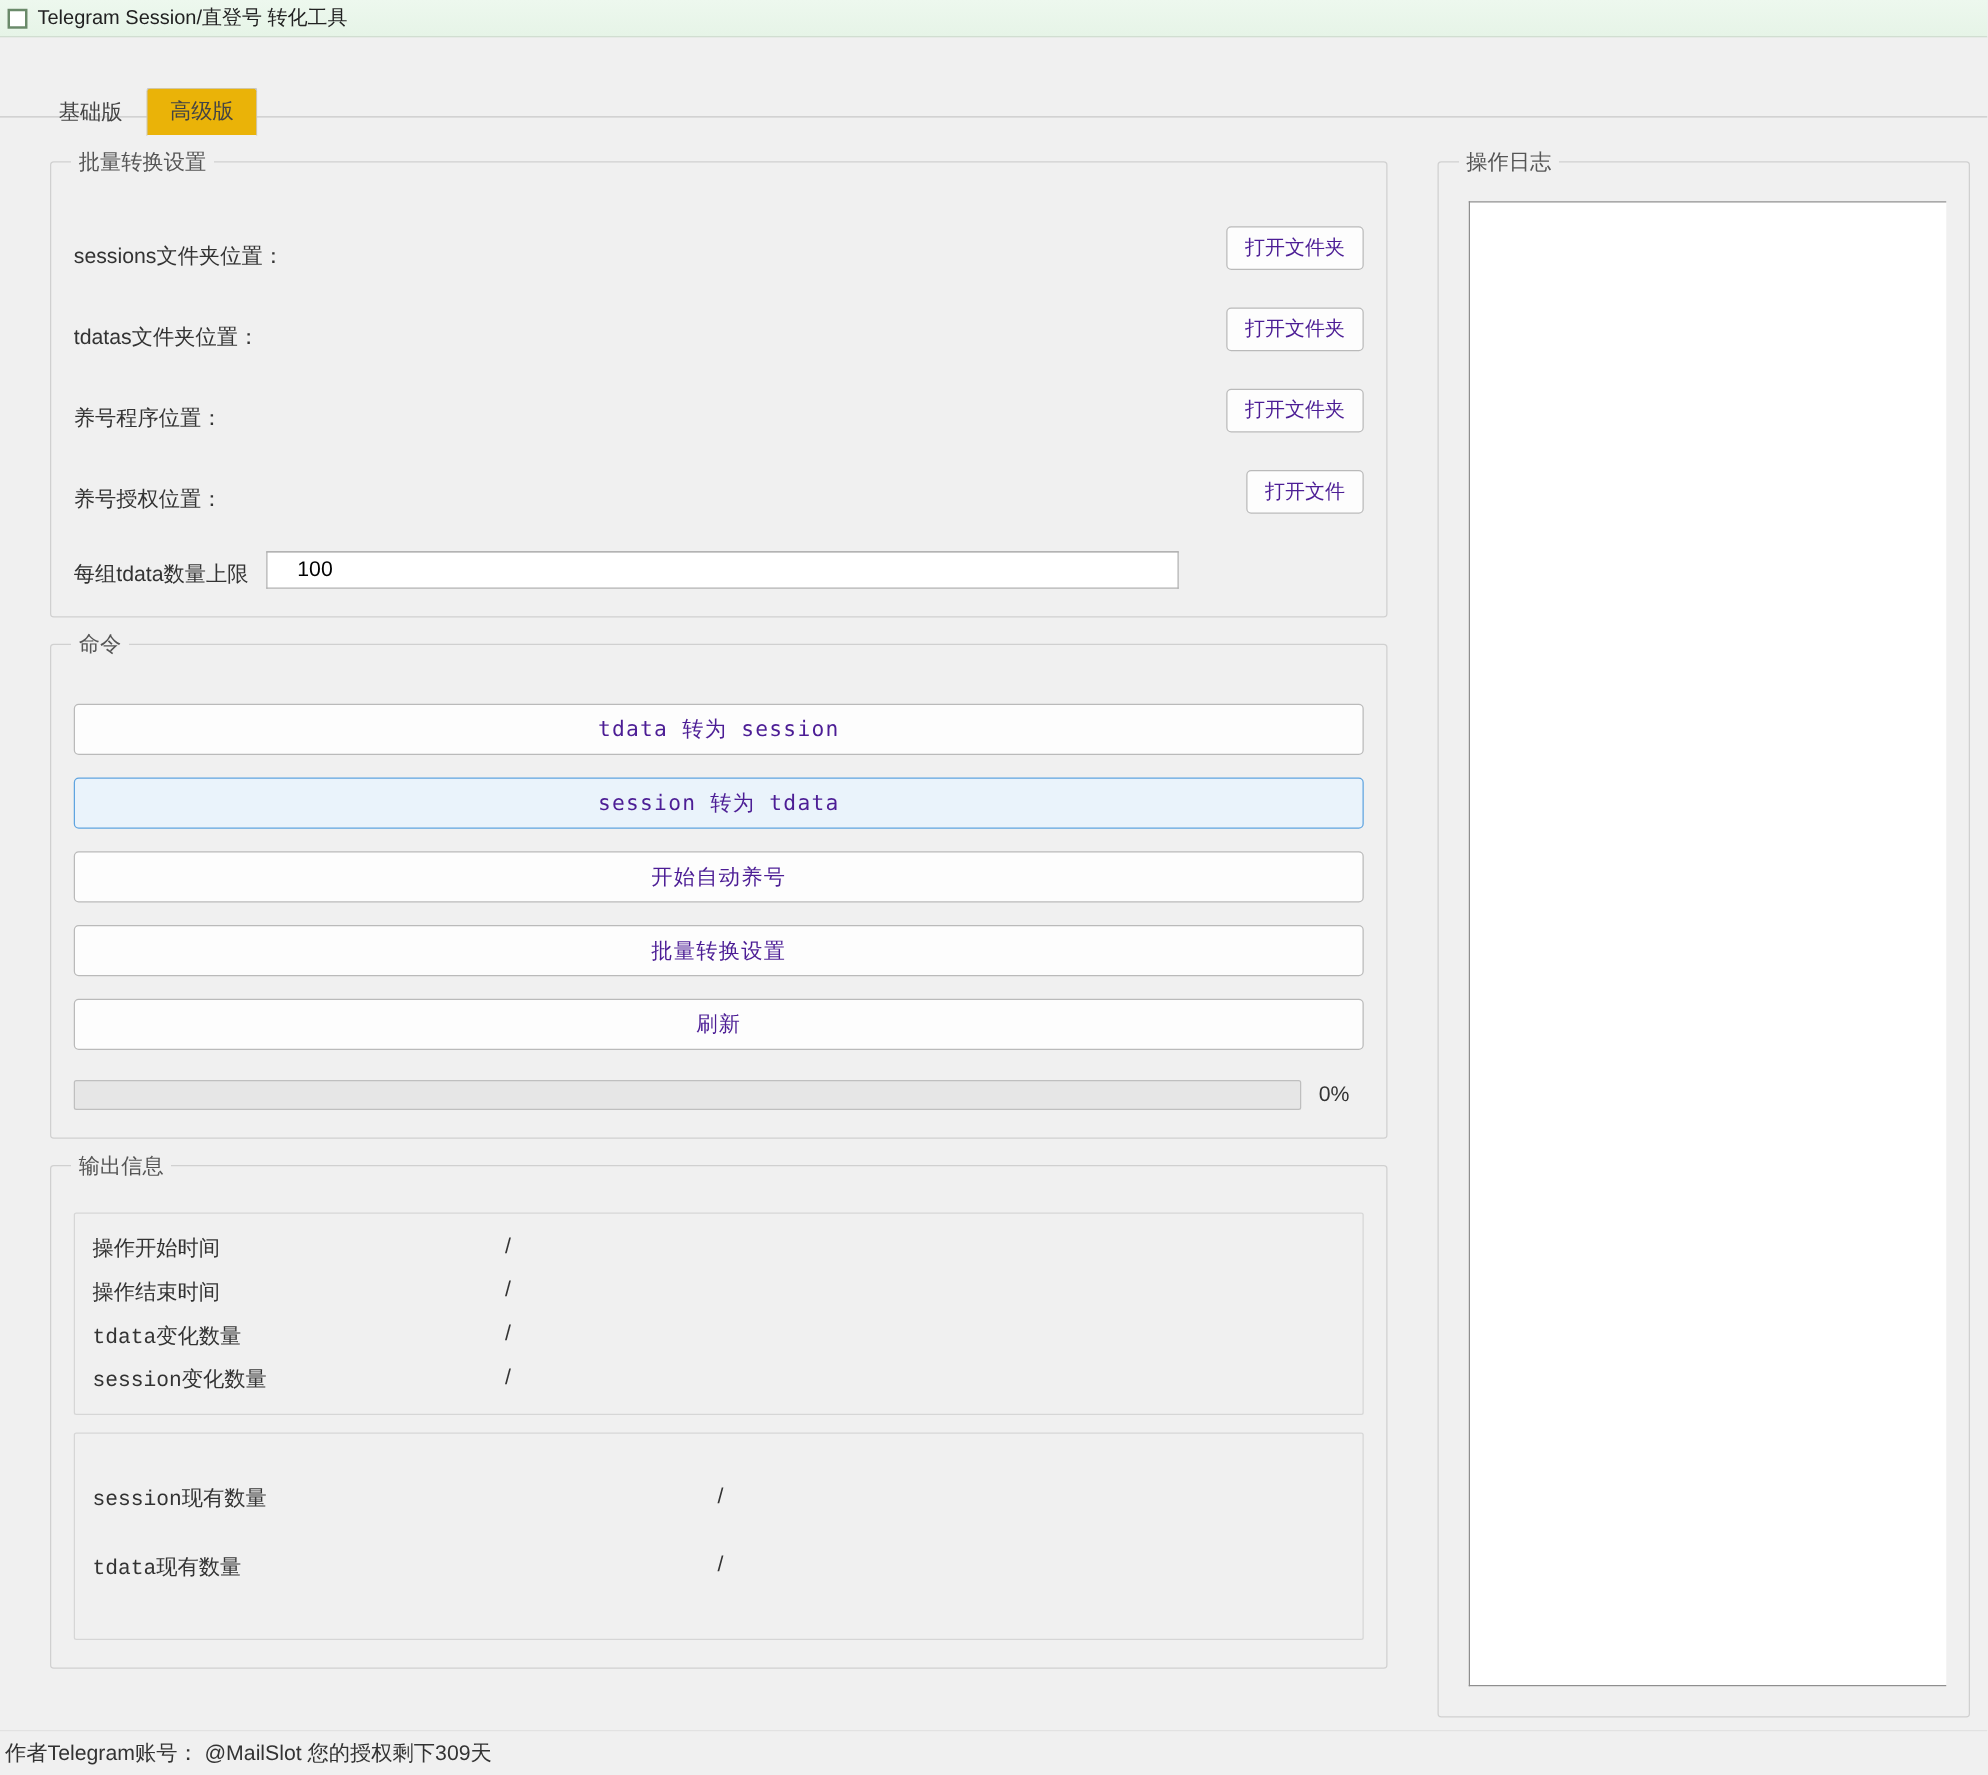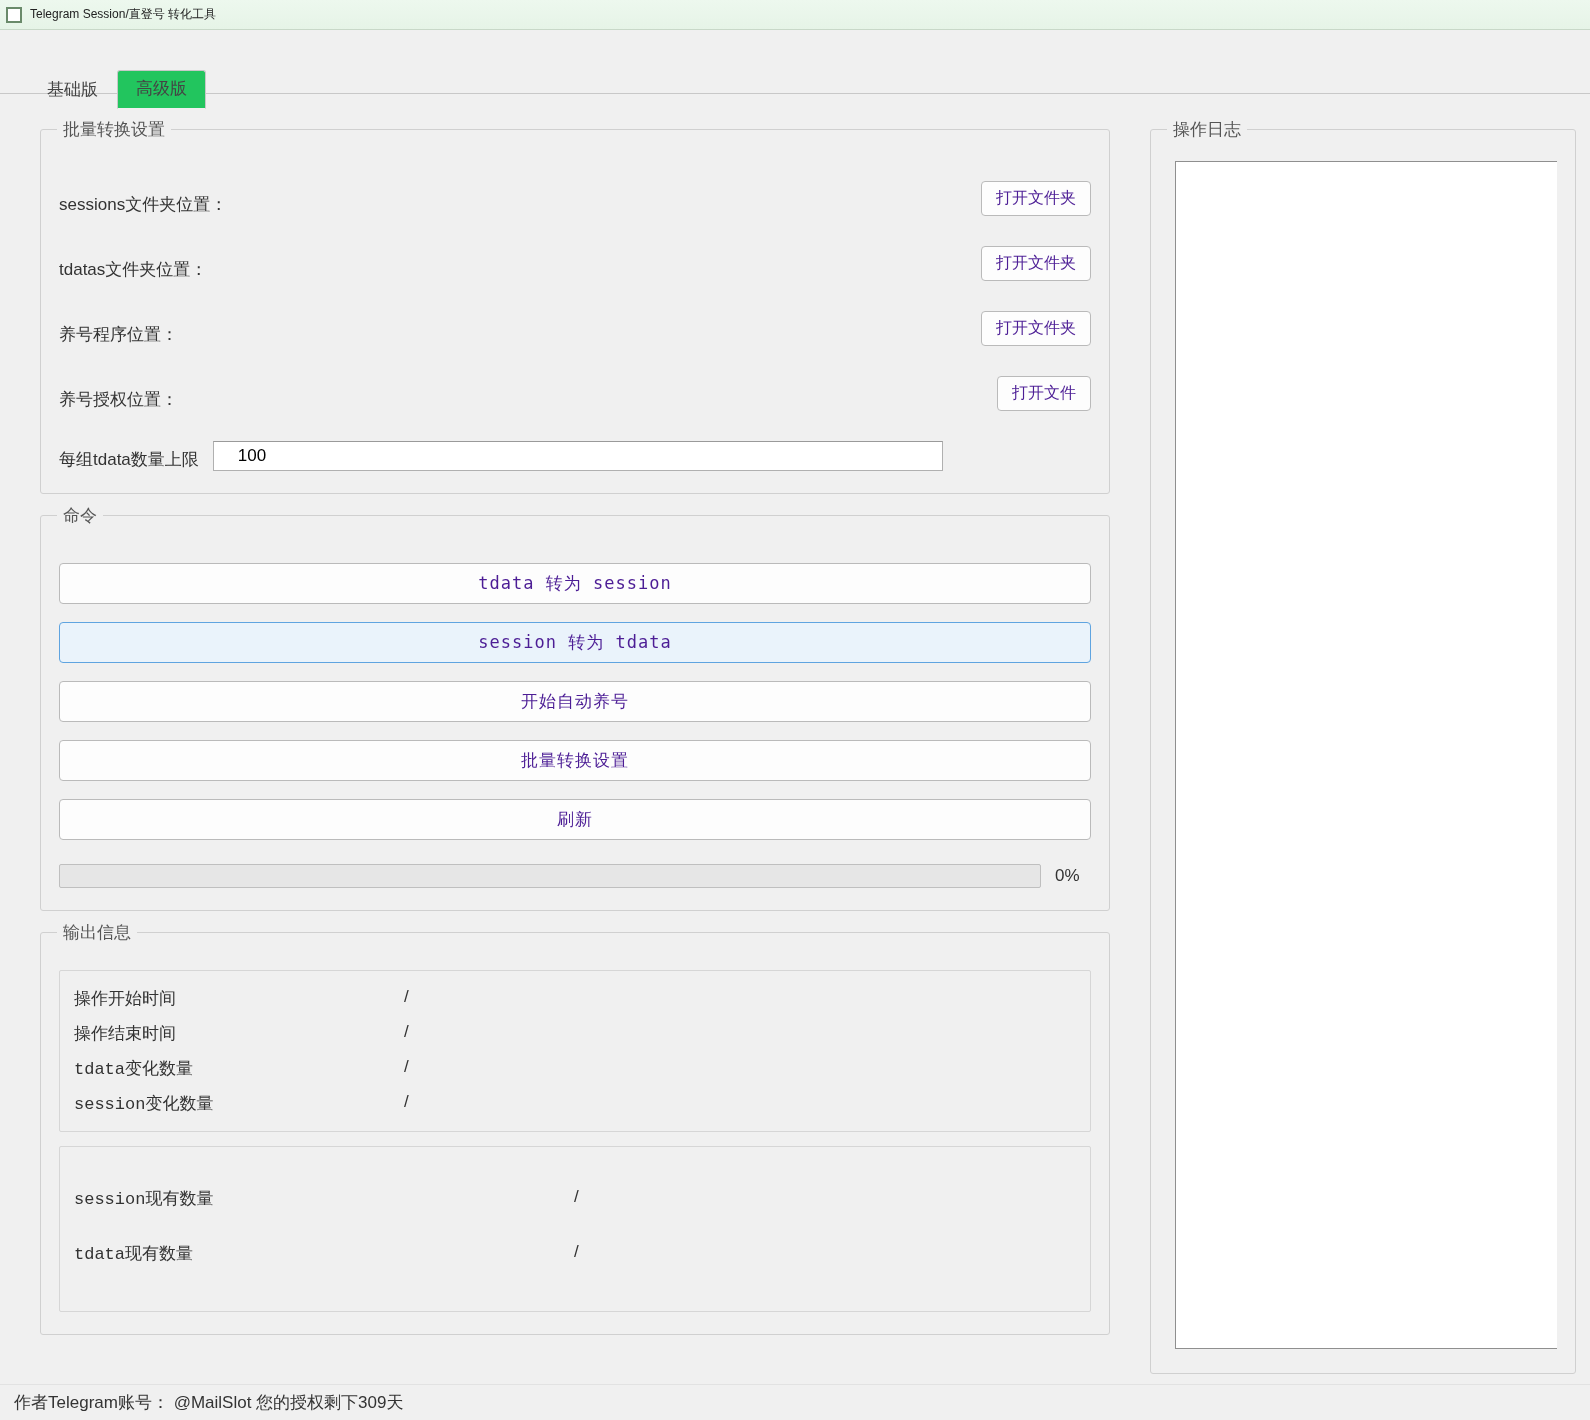--- a/index.html
+++ b/index.html
@@ -19,21 +19,21 @@
   display: flex;
   align-items: center;
   padding-left: 6px;
 }
 .titlebar-icon {
   width: 16px; height: 16px;
   border: 2px solid #6a8a6a;
   margin-right: 8px;
   background: #fff;
 }
-.titlebar-text { font-size: 12px; color: #222; }
+.titlebar-text { font-size: 16px; color: #222; }
 .client {
   background: #f0f0f0;
   padding: 0;
   height: calc(100% - 30px - 36px);
   display: flex;
   flex-direction: column;
 }
 .tabs {
   display: flex;
   align-items: flex-end;
@@ -45,21 +45,21 @@
   padding: 6px 18px 8px 18px;
   font-size: 17px;
   color: #444;
   border: 1px solid transparent;
   border-bottom: none;
   cursor: pointer;
   position: relative;
   top: 16px;
 }
 .tab.active {
-  background: #22c55e;
+  background: #eab308;
   border: 1px solid #c8c8c8;
   border-bottom: 1px solid #f0f0f0;
   border-radius: 3px 3px 0 0;
 }
 .tab-body {
   display: flex;
   flex: 1;
   padding: 24px 14px 10px 40px;
   gap: 40px;
   overflow: hidden;
@@ -156,21 +156,21 @@
   border: 1px solid #8f8f8f;
   border-right: none;
   height: calc(100% - 8px);
   margin-top: 6px;
   margin-left: 6px;
 }
 .statusbar {
   height: 36px;
   display: flex;
   align-items: center;
-  padding-left: 14px;
+  padding-left: 4px;
   font-size: 17px;
   color: #333;
   background: #f0f0f0;
   border-top: 1px solid #e2e2e2;
 }
 </style>
 </head>
 <body>
 
 <div class="titlebar">

